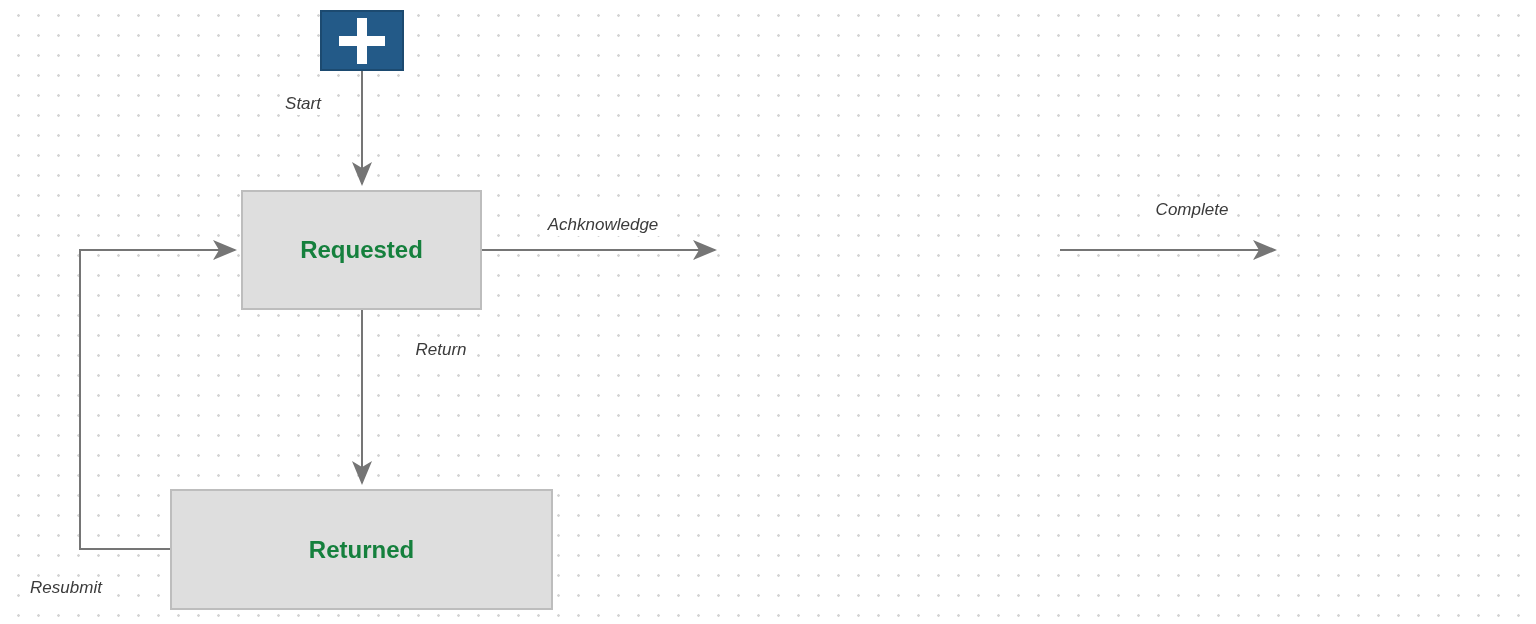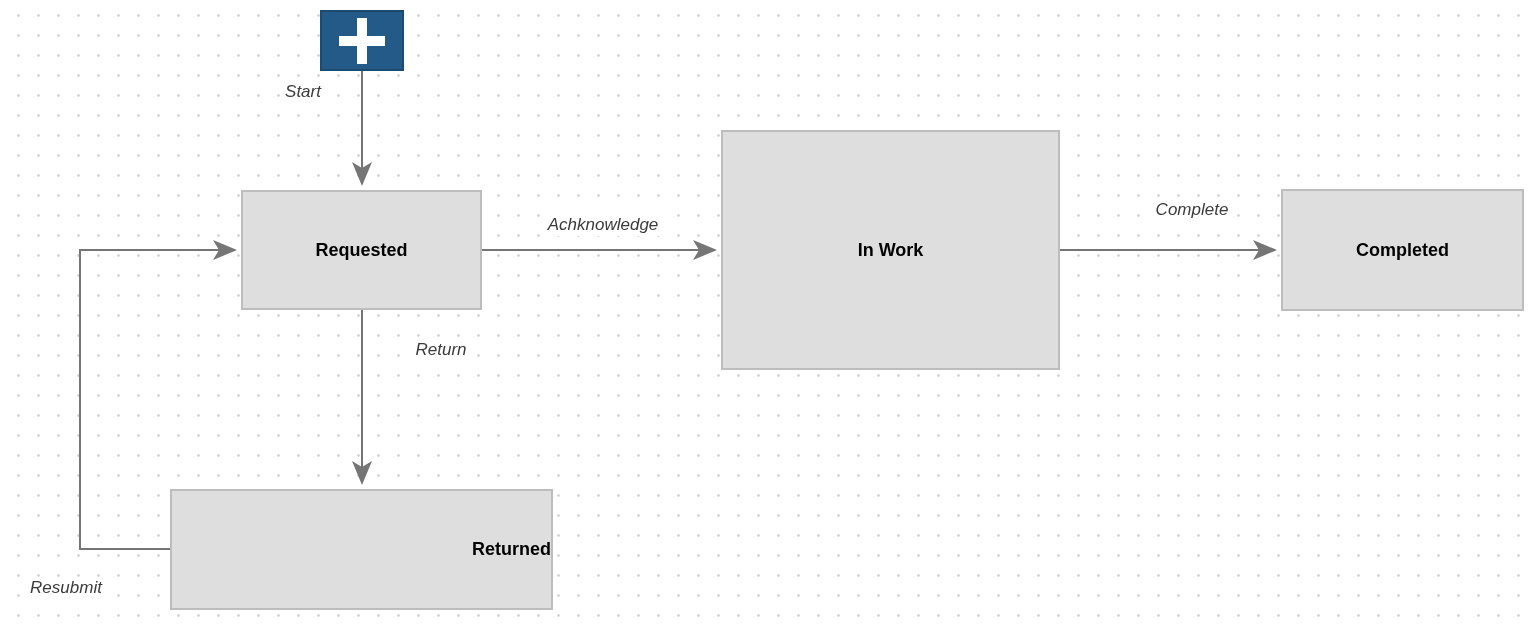--- a/index.html
+++ b/index.html
@@ -19,29 +19,29 @@
   .edges-layer {
     position: absolute; left: 0; top: 0;
     width: 1536px; height: 624px;
     pointer-events: none;
   }
   .node {
     position: absolute;
     background: #dedede;
     border: 2px solid #bdbdbd;
     display: flex; align-items: center; justify-content: center;
-    color: #000000;
+    color: #15803d;
     font-weight: bold;
-    font-size: 18px;
+    font-size: 24px;
     cursor: default;
   }
   .node-requested { left: 241px; top: 190px; width: 241px; height: 120px; }
   .node-inwork    { left: 721px; top: 130px; width: 339px; height: 240px; }
   .node-completed { left: 1281px; top: 189px; width: 243px; height: 122px; }
-  .node-returned  { left: 170px; top: 489px; width: 383px; height: 121px; justify-content: flex-end; }
+  .node-returned  { left: 170px; top: 489px; width: 383px; height: 121px; }
   .node-plus {
     left: 320px; top: 10px; width: 84px; height: 61px;
     background: #235a88;
     border: 2px solid #1c4a70;
   }
   .plus-icon { position: relative; width: 46px; height: 46px; }
   .plus-icon .bar-h, .plus-icon .bar-v {
     position: absolute; background: #ffffff;
   }
   .plus-icon .bar-h { left: 0; top: 18px; width: 46px; height: 10px; }
@@ -49,21 +49,21 @@
   .edge-label {
     position: absolute;
     transform: translate(-50%, -50%);
     font-style: italic;
     font-size: 17px;
     color: #3b3b3b;
     background: #ffffff;
     padding: 1px 3px;
     white-space: nowrap;
   }
-  .lbl-start      { left: 303px;  top: 92px; }
+  .lbl-start      { left: 303px;  top: 104px; }
   .lbl-ack        { left: 603px;  top: 210px; margin-top: 15px; }
   .lbl-complete   { left: 1160px; top: 210px; margin-left: 32px; }
   .lbl-return     { left: 441px;  top: 350px; }
   .lbl-resubmit   { left: 66px;   top: 588px; text-align: center; }
 </style>
 </head>
 <body>
 
 <div class="canvas">
 
@@ -86,27 +86,21 @@
     <span class="plus-icon">
       <span class="bar-h"></span>
         <span class="bar-v"></span>
     </span>
   </div>
 
   <div class="node node-requested">
     <span>Requested</span>
   </div>
 
-  <div class="node node-inwork">
-    <span>In Work</span>
-  </div>
 
-  <div class="node node-completed">
-    <span>Completed</span>
-  </div>
 
   <div class="node node-returned">
     <span>Returned</span>
   </div>
 
   <div class="edge-label lbl-start">Start</div>
   <div class="edge-label lbl-ack">Achknowledge</div>
   <div class="edge-label lbl-complete">Complete</div>
   <div class="edge-label lbl-return">Return</div>
   <div class="edge-label lbl-resubmit">Resubmit</div>

